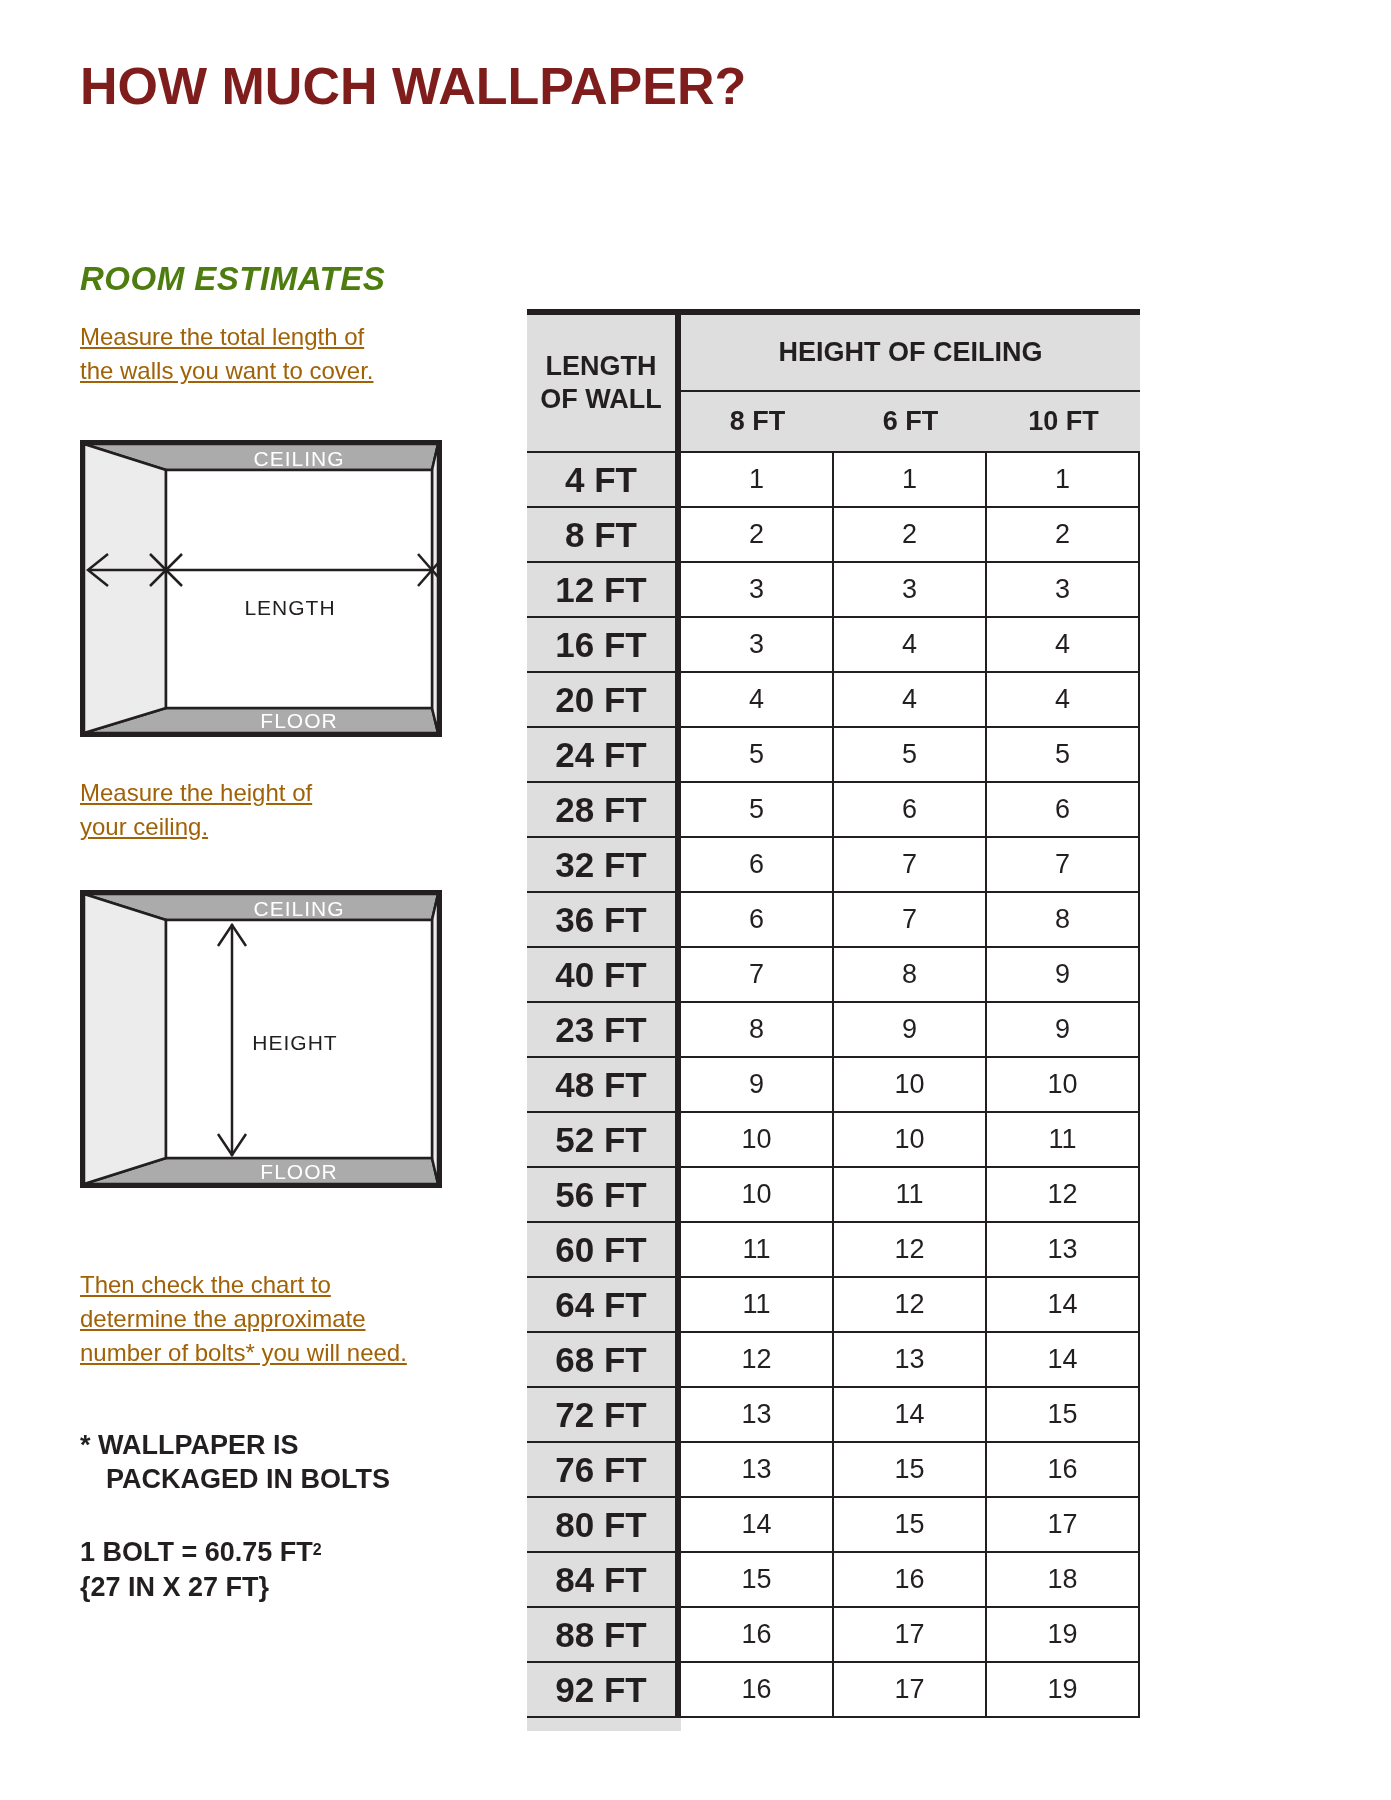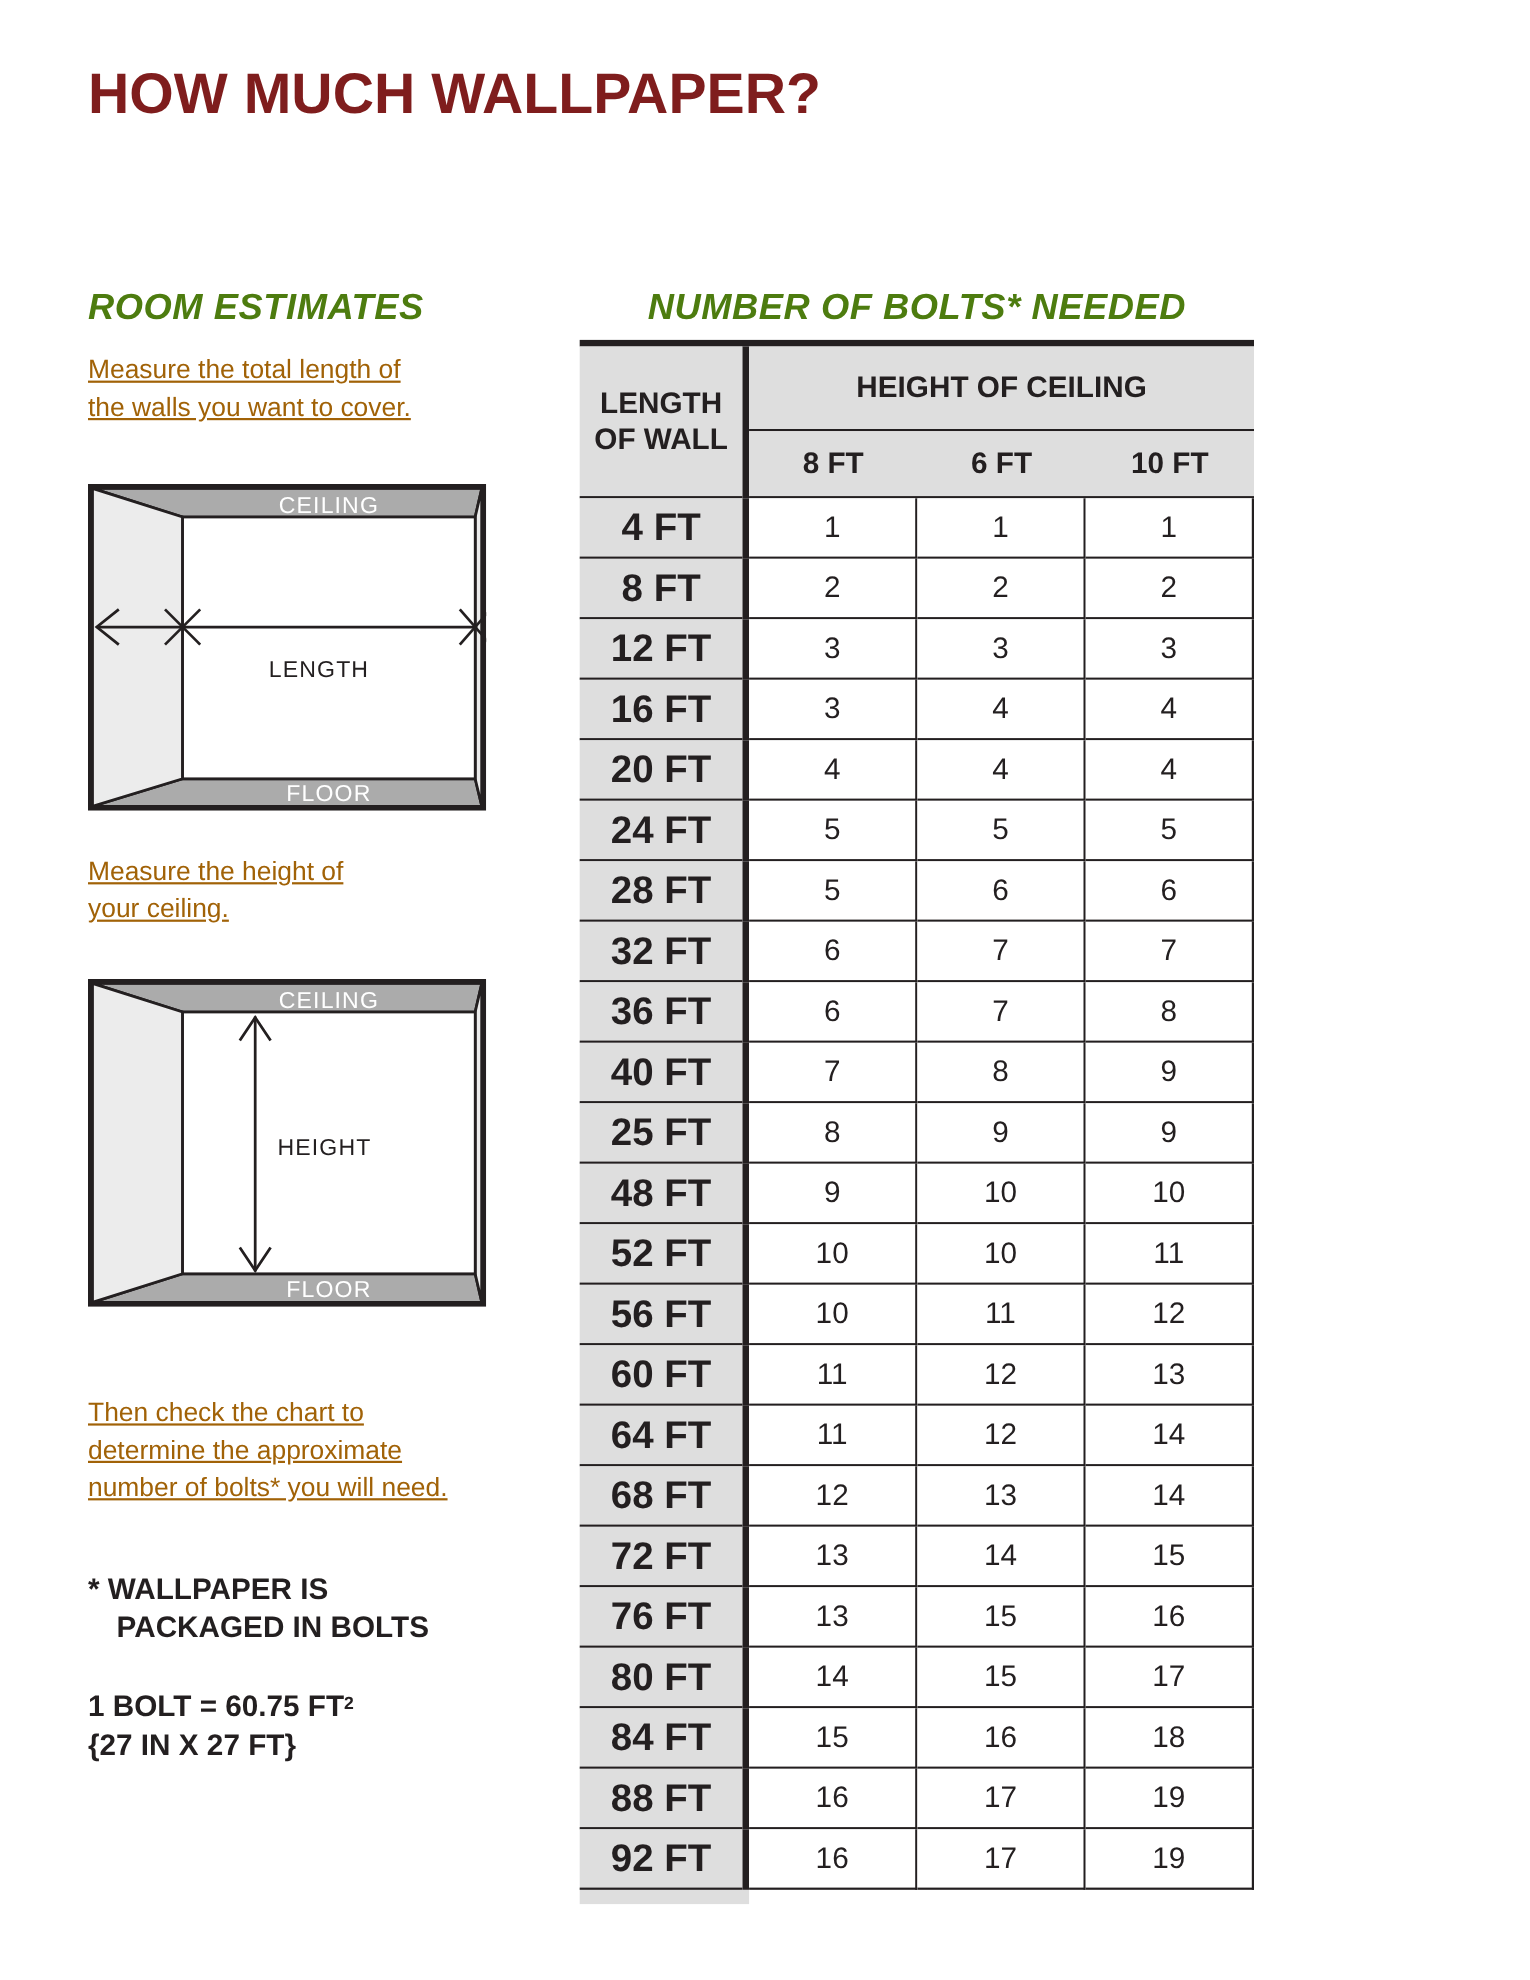--- a/index.html
+++ b/index.html
@@ -74,21 +74,20 @@
   .gray-tail{width:154px;height:13px;background:#DEDEDE;}
 </style>
 </head>
 <body>
 
 <div class="page">
 
   <div class="abs title">HOW MUCH WALLPAPER?</div>
 
   <div class="abs section-h room-h">ROOM ESTIMATES</div>
-  <div class="abs section-h table-h">NUMBER OF BOLTS* NEEDED</div>
 
   <div class="abs para p1">
     <div>Measure the total length of</div>
     <div>the walls you want to cover.</div>
   </div>
 
   <svg class="abs diagram d1" width="362" height="297" viewBox="0 0 362 297">
     <polygon points="4,4 358,4 352,30 86,30" fill="#ABABAB" stroke="#231F20" stroke-width="2.5"></polygon>
     <polygon points="4,293 358,293 352,268 86,268" fill="#ABABAB" stroke="#231F20" stroke-width="2.5"></polygon>
     <polygon points="4,4 86,30 86,268 4,293" fill="#ECECEC" stroke="#231F20" stroke-width="2.5"></polygon>
@@ -228,21 +227,21 @@
       <div class="vcell">8</div>
     </div>
         <div class="trow">
       <div class="lcell">40 FT</div>
       <div class="vdivider"></div>
       <div class="vcell">7</div>
       <div class="vcell">8</div>
       <div class="vcell">9</div>
     </div>
         <div class="trow">
-      <div class="lcell">25 FT</div>
+      <div class="lcell">23 FT</div>
       <div class="vdivider"></div>
       <div class="vcell">8</div>
       <div class="vcell">9</div>
       <div class="vcell">9</div>
     </div>
         <div class="trow">
       <div class="lcell">48 FT</div>
       <div class="vdivider"></div>
       <div class="vcell">9</div>
       <div class="vcell">10</div>

